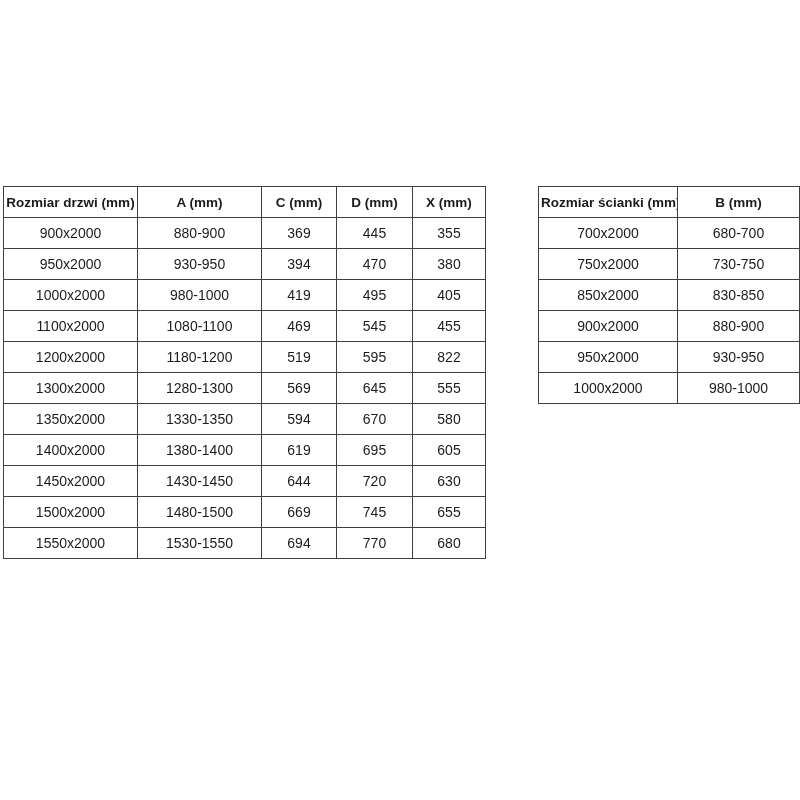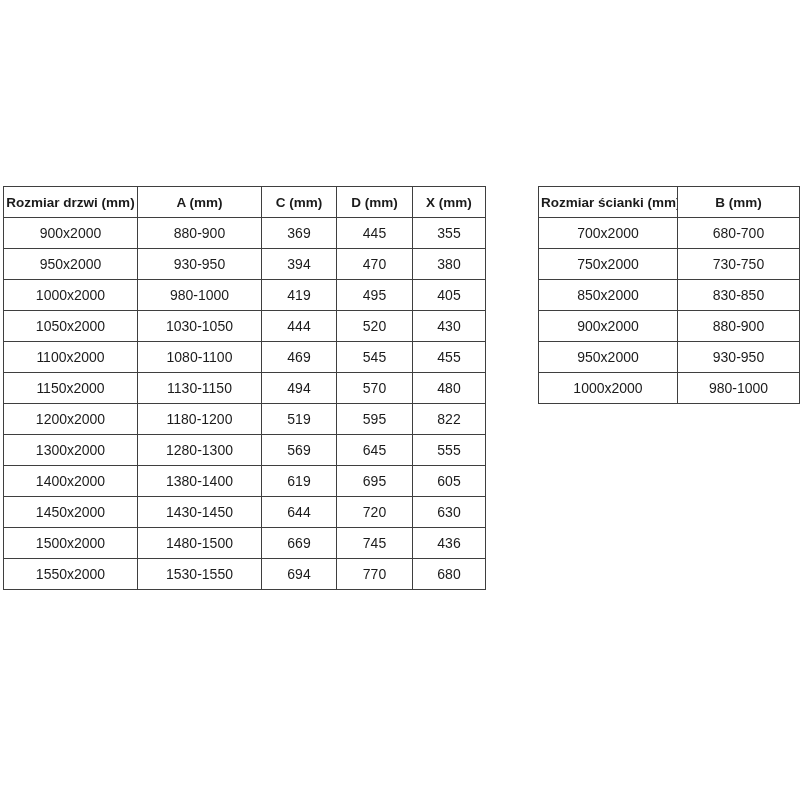--- a/index.html
+++ b/index.html
@@ -89,74 +89,67 @@
           <td>380</td>
         </tr>
         <tr>
           <td>1000x2000</td>
           <td>980-1000</td>
           <td>419</td>
           <td>495</td>
           <td>405</td>
         </tr>
         <tr>
-          <td>1050x2000</td>
-          <td>1030-1050</td>
-          <td>444</td>
-          <td>520</td>
-          <td>430</td>
-        </tr>
-        <tr>
           <td>1100x2000</td>
           <td>1080-1100</td>
           <td>469</td>
           <td>545</td>
           <td>455</td>
-        </tr>
-        <tr>
-          <td>1150x2000</td>
-          <td>1130-1150</td>
-          <td>494</td>
-          <td>570</td>
-          <td>480</td>
         </tr>
         <tr>
           <td>1200x2000</td>
           <td>1180-1200</td>
           <td>519</td>
           <td>595</td>
           <td>822</td>
         </tr>
         <tr>
           <td>1300x2000</td>
           <td>1280-1300</td>
           <td>569</td>
           <td>645</td>
           <td>555</td>
+        </tr>
+        <tr>
+          <td>1350x2000</td>
+          <td>1330-1350</td>
+          <td>594</td>
+          <td>670</td>
+          <td>580</td>
         </tr>
         <tr>
           <td>1400x2000</td>
           <td>1380-1400</td>
           <td>619</td>
           <td>695</td>
           <td>605</td>
         </tr>
         <tr>
           <td>1450x2000</td>
           <td>1430-1450</td>
           <td>644</td>
           <td>720</td>
           <td>630</td>
         </tr>
         <tr>
           <td>1500x2000</td>
           <td>1480-1500</td>
           <td>669</td>
           <td>745</td>
-          <td>436</td>
+          <td>655</td>
         </tr>
         <tr>
           <td>1550x2000</td>
           <td>1530-1550</td>
           <td>694</td>
           <td>770</td>
           <td>680</td>
         </tr>
       </tbody>
   </table>

